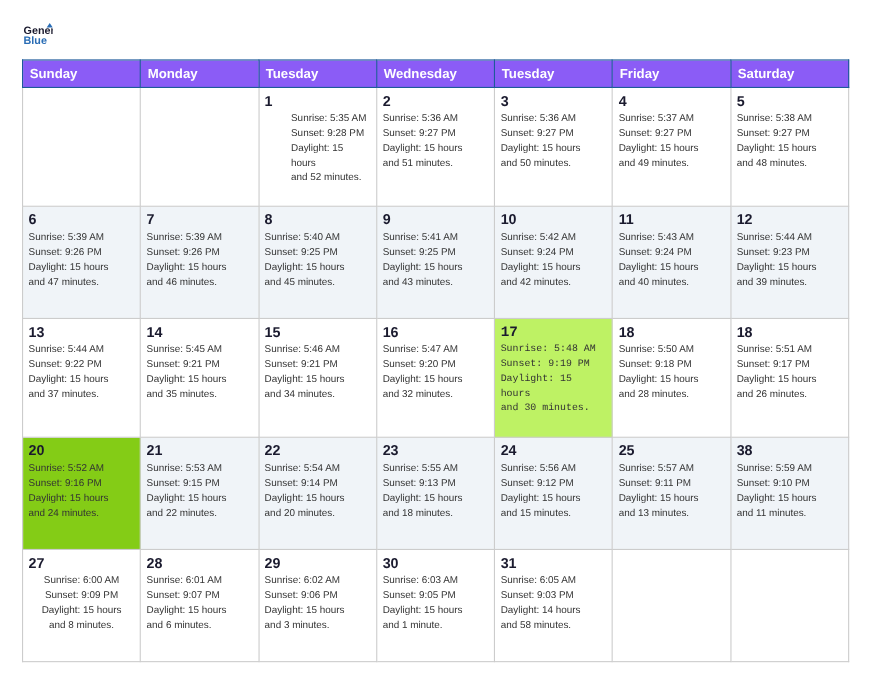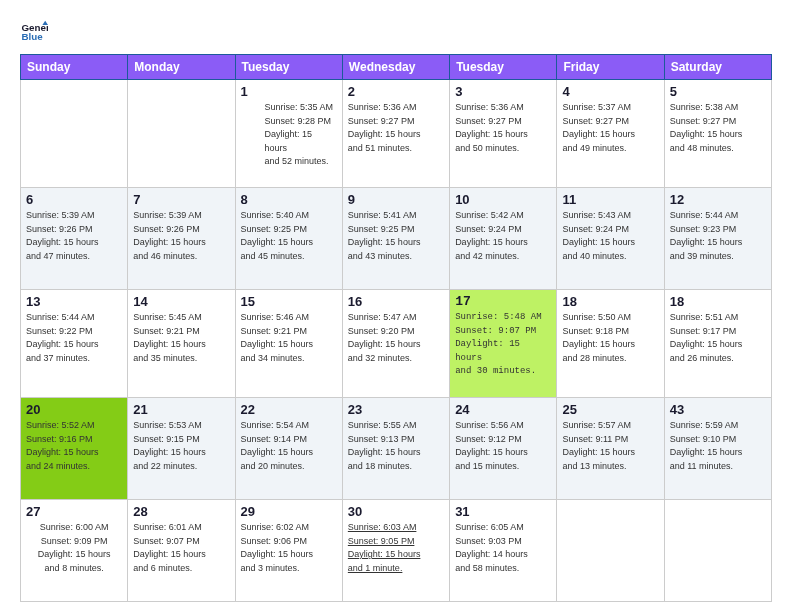--- a/index.html
+++ b/index.html
@@ -237,21 +237,21 @@
           <td style="background: rgb(255, 255, 255);">
             <span class="day-num">16</span>
             <div class="day-info" style="white-space: pre-line;">Sunrise: 5:47 AM
 Sunset: 9:20 PM
 Daylight: 15 hours
 and 32 minutes.</div>
           </td>
           <td style="background: #bef264; font-family: Liberation Mono, monospace;">
             <span class="day-num">17</span>
             <div class="day-info" style="white-space: pre-line;">Sunrise: 5:48 AM
-Sunset: 9:07 PM
+Sunset: 9:19 PM
 Daylight: 15 hours
 and 30 minutes.</div>
           </td>
           <td style="background: rgb(255, 255, 255);">
             <span class="day-num">18</span>
             <div class="day-info" style="white-space: pre-line;">Sunrise: 5:50 AM
 Sunset: 9:18 PM
 Daylight: 15 hours
 and 28 minutes.</div>
           </td>
@@ -300,21 +300,21 @@
 and 15 minutes.</div>
           </td>
           <td style="background: rgb(240, 244, 248);">
             <span class="day-num">25</span>
             <div class="day-info" style="white-space: pre-line;">Sunrise: 5:57 AM
 Sunset: 9:11 PM
 Daylight: 15 hours
 and 13 minutes.</div>
           </td>
           <td style="background: rgb(240, 244, 248);">
-            <span class="day-num">43</span>
+            <span class="day-num">38</span>
             <div class="day-info" style="white-space: pre-line;">Sunrise: 5:59 AM
 Sunset: 9:10 PM
 Daylight: 15 hours
 and 11 minutes.</div>
           </td>
         </tr>
         <tr>
           <td style="background: rgb(255, 255, 255);">
             <span class="day-num">27</span>
             <div class="day-info" style="white-space: pre-line; text-align: center;">Sunrise: 6:00 AM
@@ -331,21 +331,21 @@
           </td>
           <td style="background: rgb(255, 255, 255);">
             <span class="day-num">29</span>
             <div class="day-info" style="white-space: pre-line;">Sunrise: 6:02 AM
 Sunset: 9:06 PM
 Daylight: 15 hours
 and 3 minutes.</div>
           </td>
           <td style="background: rgb(255, 255, 255);">
             <span class="day-num">30</span>
-            <div class="day-info" style="white-space: pre-line; text-decoration: underline;">Sunrise: 6:03 AM
+            <div class="day-info" style="white-space: pre-line;">Sunrise: 6:03 AM
 Sunset: 9:05 PM
 Daylight: 15 hours
 and 1 minute.</div>
           </td>
           <td style="background: rgb(255, 255, 255);">
             <span class="day-num">31</span>
             <div class="day-info" style="white-space: pre-line;">Sunrise: 6:05 AM
 Sunset: 9:03 PM
 Daylight: 14 hours
 and 58 minutes.</div>

